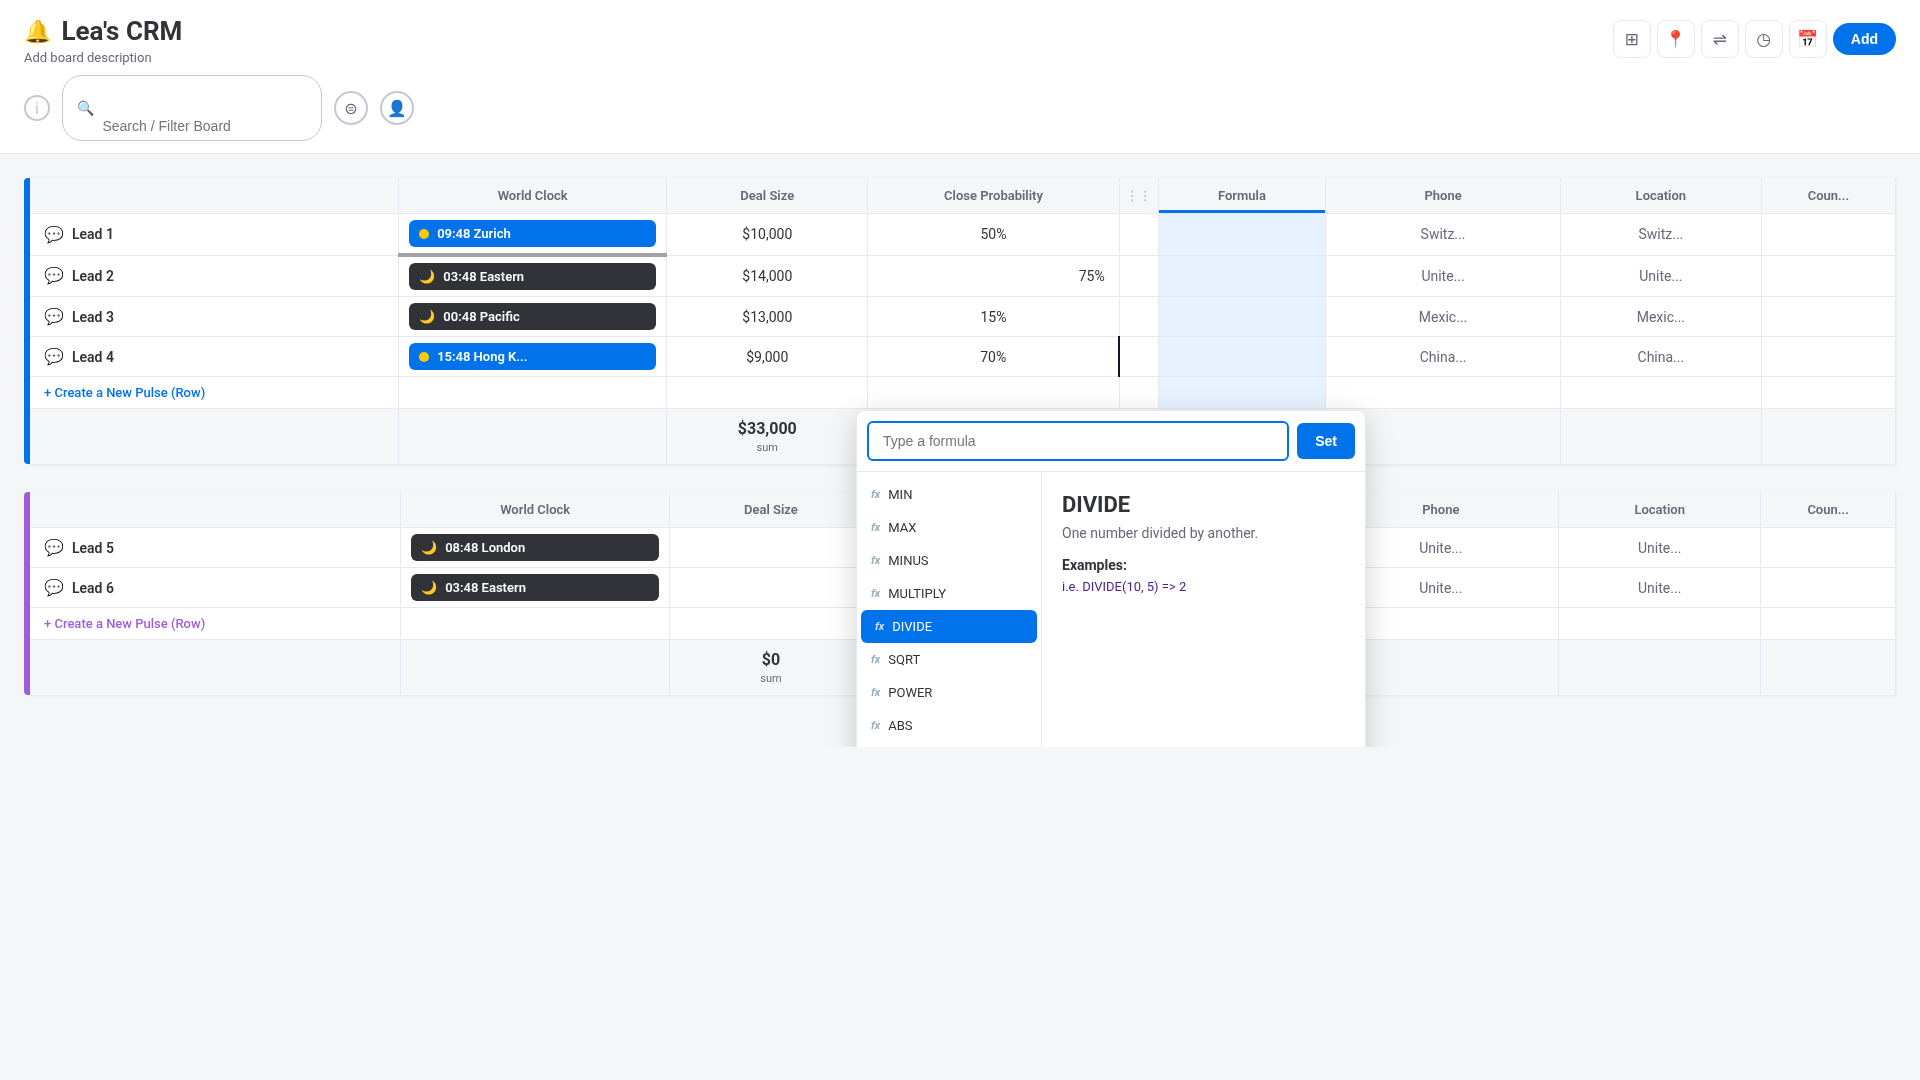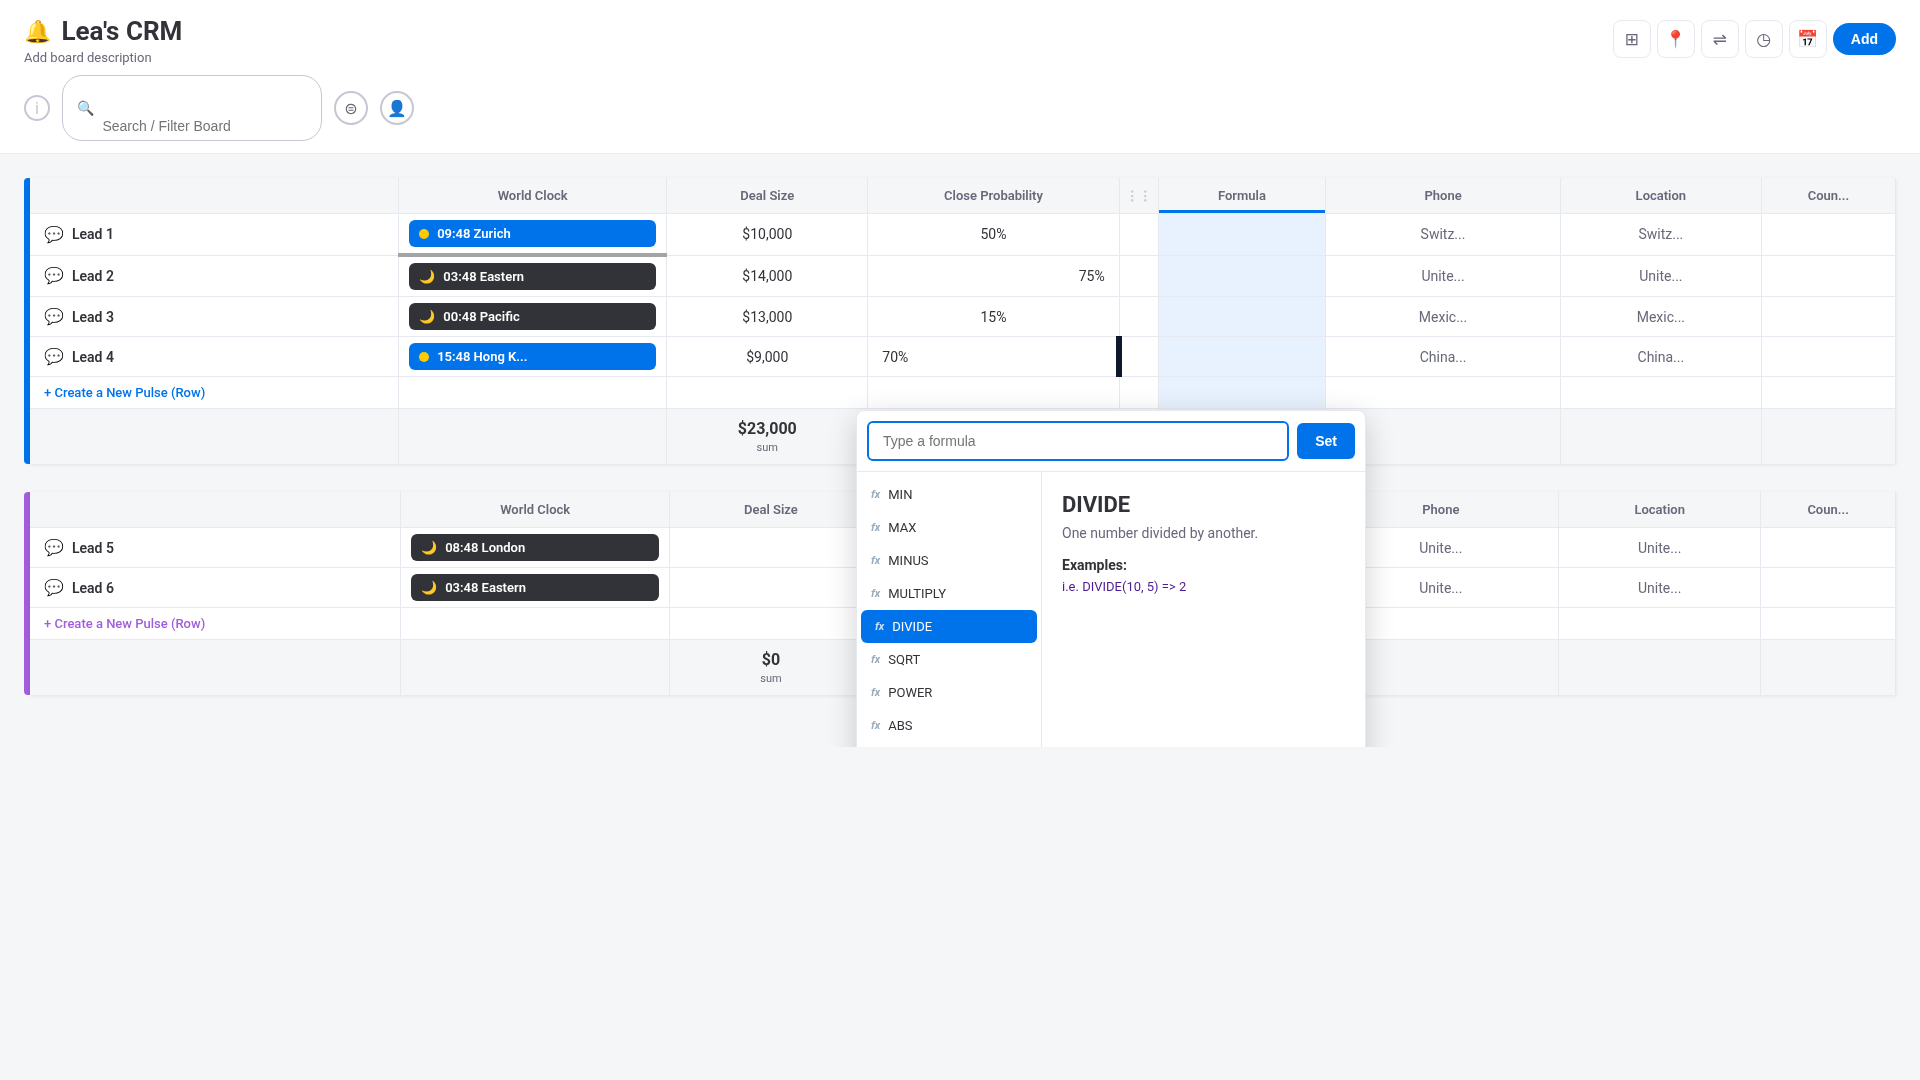--- a/index.html
+++ b/index.html
@@ -142,21 +142,21 @@
                 <span style="font-weight:600;">Lead 4</span>
               </div>
             </td>
             <td style="border-bottom:1px solid #e6e9ef; border-right:1px solid #e6e9ef; padding:6px 10px;">
               <div style="display:flex; align-items:center; gap:8px; padding:6px 10px; border-radius:6px; background:#0073ea; color:#fff; font-size:13px; font-weight:600;">
                 <span style="width:10px;height:10px;border-radius:50%;background:#ffcb00;flex-shrink:0;"></span>
                 <span>15:48 Hong K...</span>
               </div>
             </td>
             <td style="text-align:center; border-bottom:1px solid #e6e9ef; border-right:1px solid #e6e9ef; padding:10px 14px;">$9,000</td>
-            <td style="text-align:left; border-bottom:1px solid #e6e9ef; border-right:6px solid #0f172a; padding:0 14px;">70%</td>
+            <td style="text-align:center; border-bottom:1px solid #e6e9ef; border-right:2px solid #0f172a; padding:0 14px;">70%</td>
             <td style="border-bottom:1px solid #e6e9ef; border-right:1px solid #e6e9ef; padding:10px 6px;"></td>
             <td style="text-align:center; border-bottom:1px solid #e6e9ef; border-right:1px solid #e6e9ef; padding:10px 14px; background:#e8f2ff;"></td>
             <td style="text-align:center; color:#676879; border-bottom:1px solid #e6e9ef; border-right:1px solid #e6e9ef; padding:10px 14px;">China...</td>
             <td style="text-align:center; color:#676879; border-bottom:1px solid #e6e9ef; border-right:1px solid #e6e9ef; padding:10px 14px;">China...</td>
             <td style="border-bottom:1px solid #e6e9ef; padding:10px 14px;"></td>
           </tr>
 
           <tr style="cursor:pointer;">
             <td style="color:#0073ea; font-size:13px; padding:8px 14px; border-bottom:1px solid #e6e9ef; border-right:1px solid #e6e9ef; font-weight:500;">+ Create a New Pulse (Row)</td>
             <td style="border-bottom:1px solid #e6e9ef; border-right:1px solid #e6e9ef;"></td>
@@ -166,21 +166,21 @@
             <td style="border-bottom:1px solid #e6e9ef; border-right:1px solid #e6e9ef; background:#e8f2ff;"></td>
             <td style="border-bottom:1px solid #e6e9ef; border-right:1px solid #e6e9ef;"></td>
             <td style="border-bottom:1px solid #e6e9ef; border-right:1px solid #e6e9ef;"></td>
             <td style="border-bottom:1px solid #e6e9ef;"></td>
           </tr>
 
           <tr style="background:#f5f6f8;">
             <td style="padding:10px 14px; border-right:1px solid #e6e9ef;"></td>
             <td style="padding:10px 14px; border-right:1px solid #e6e9ef;"></td>
             <td style="text-align:center; padding:10px 14px; border-right:1px solid #e6e9ef;">
-              <span style="font-size:16px; font-weight:700; color:#323338; display:block;">$23,000</span>
+              <span style="font-size:16px; font-weight:700; color:#323338; display:block;">$33,000</span>
               <span style="font-size:11px; color:#676879;">sum</span>
             </td>
             <td style="text-align:center; padding:10px 14px; border-right:1px solid #e6e9ef;">
               <span style="font-size:16px; font-weight:700; color:#323338; display:block;">52.5%</span>
               <span style="font-size:11px; color:#676879;">avg</span>
             </td>
             <td style="border-right:1px solid #e6e9ef;"></td>
             <td style="border-right:1px solid #e6e9ef; background:#e8f2ff;"></td>
             <td style="border-right:1px solid #e6e9ef;"></td>
             <td style="border-right:1px solid #e6e9ef;"></td>

